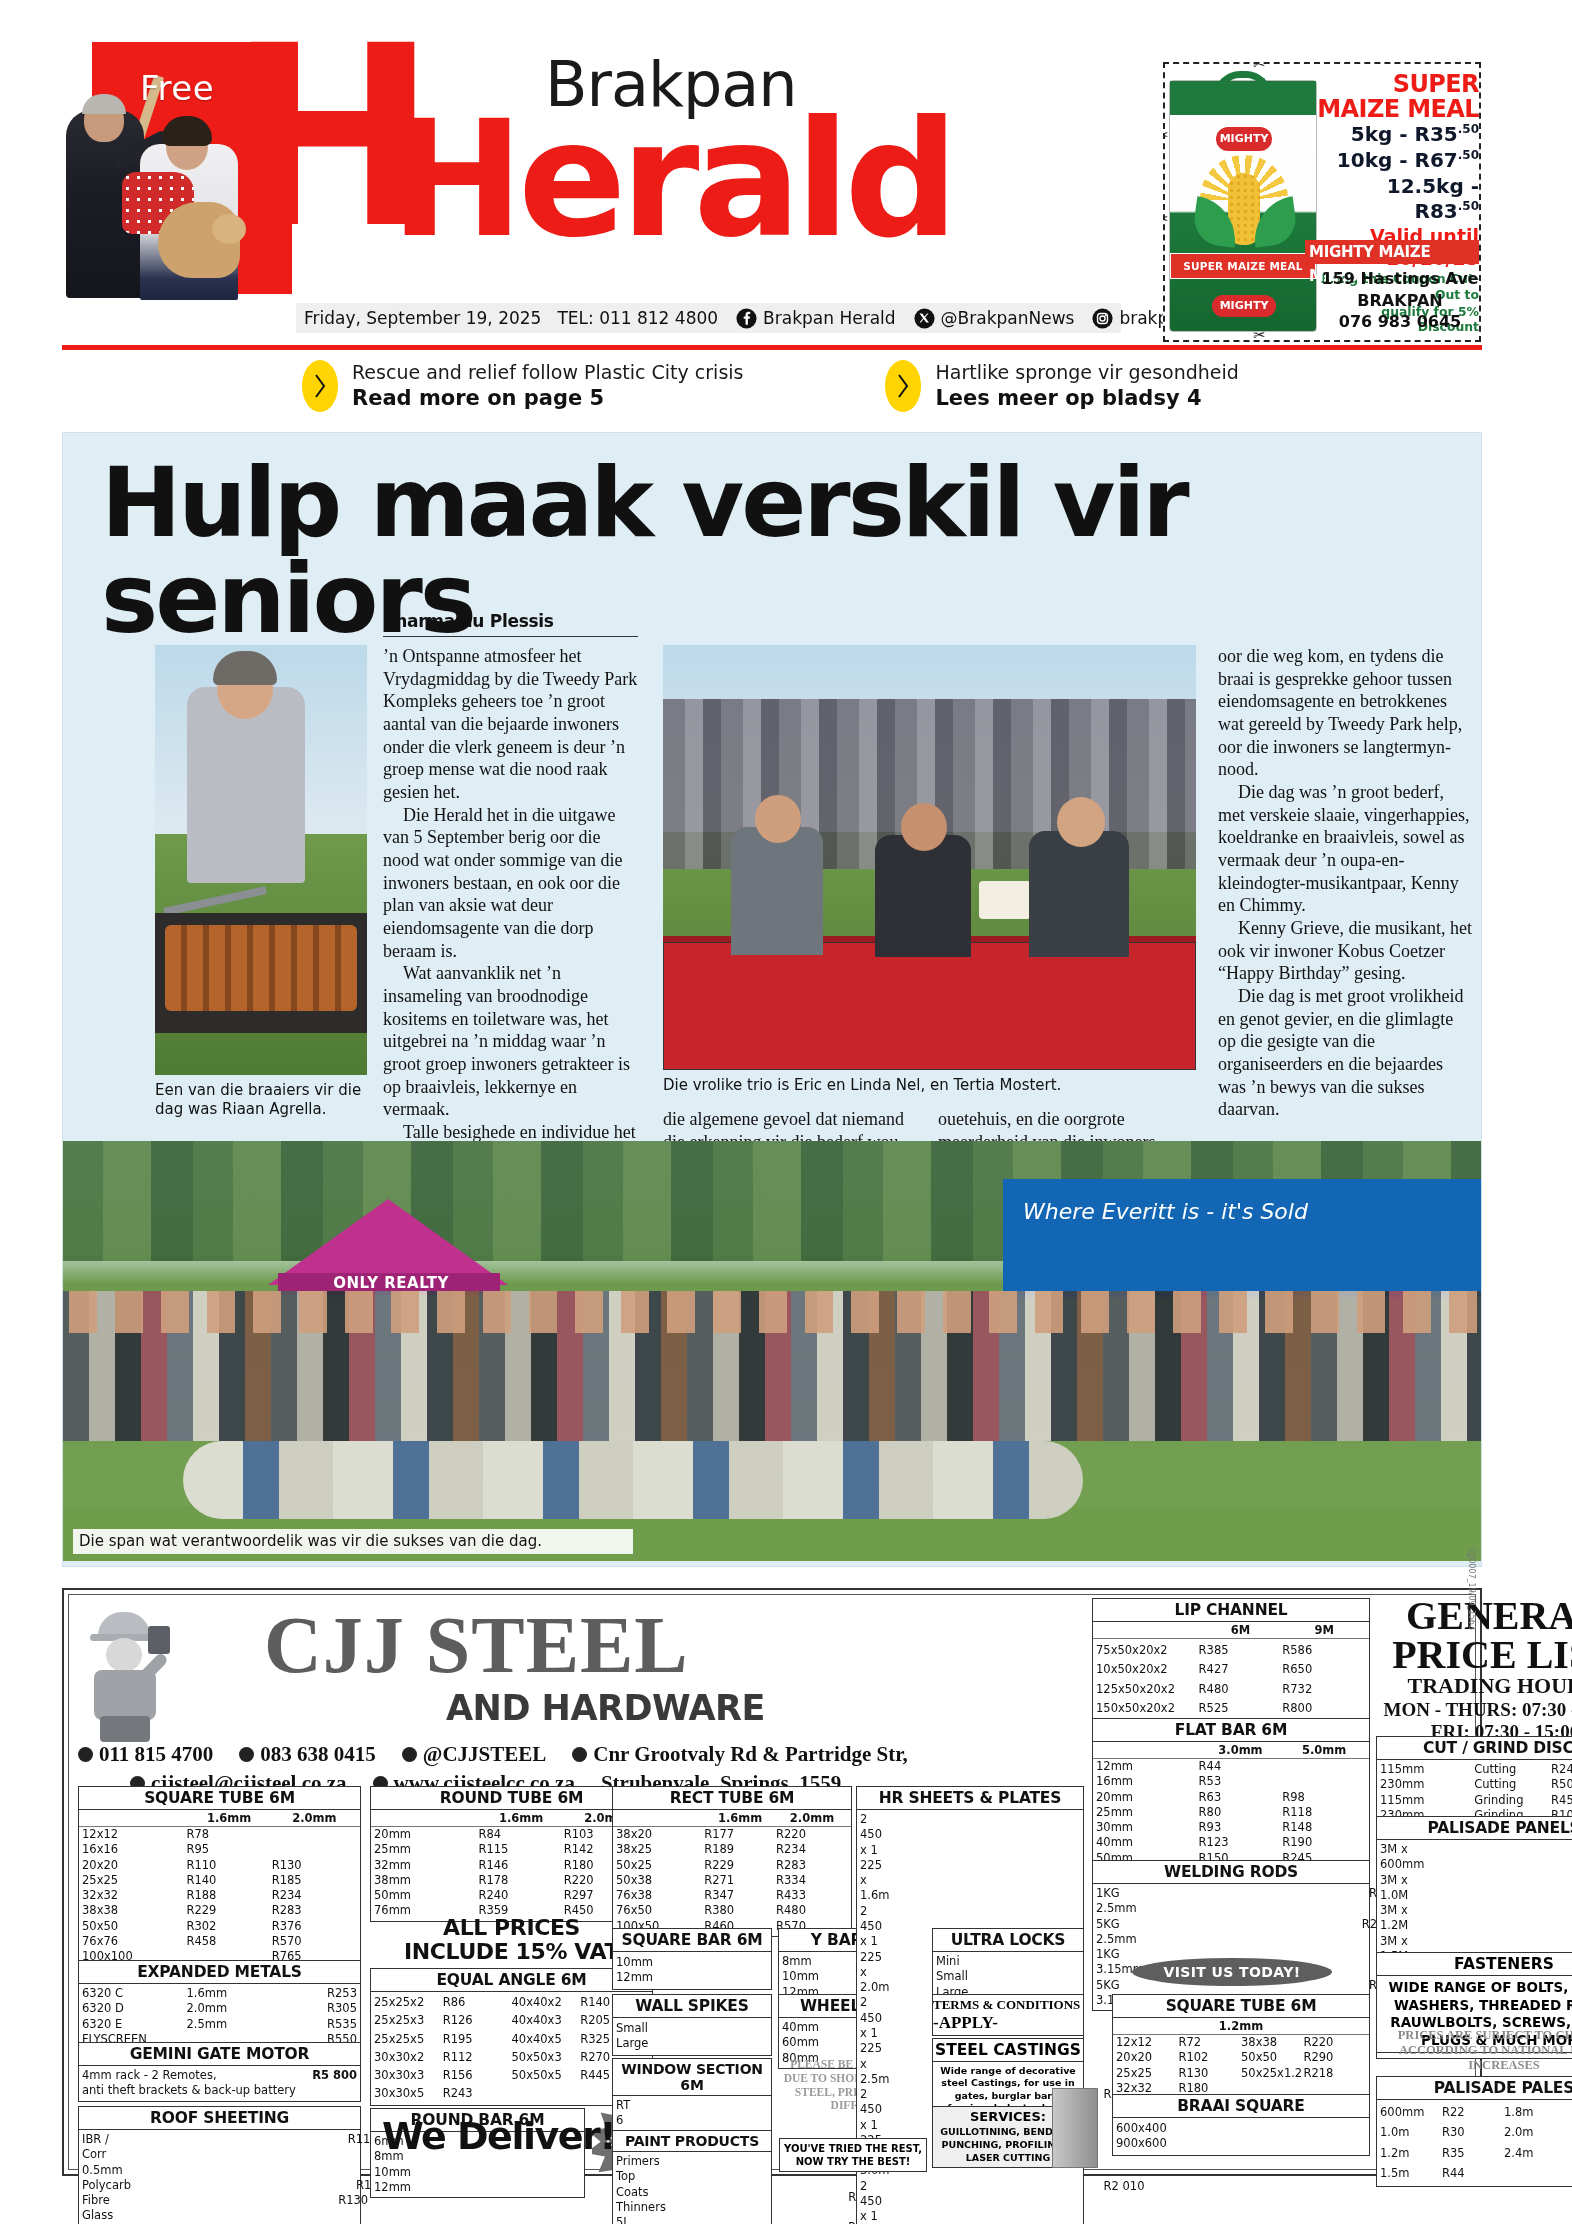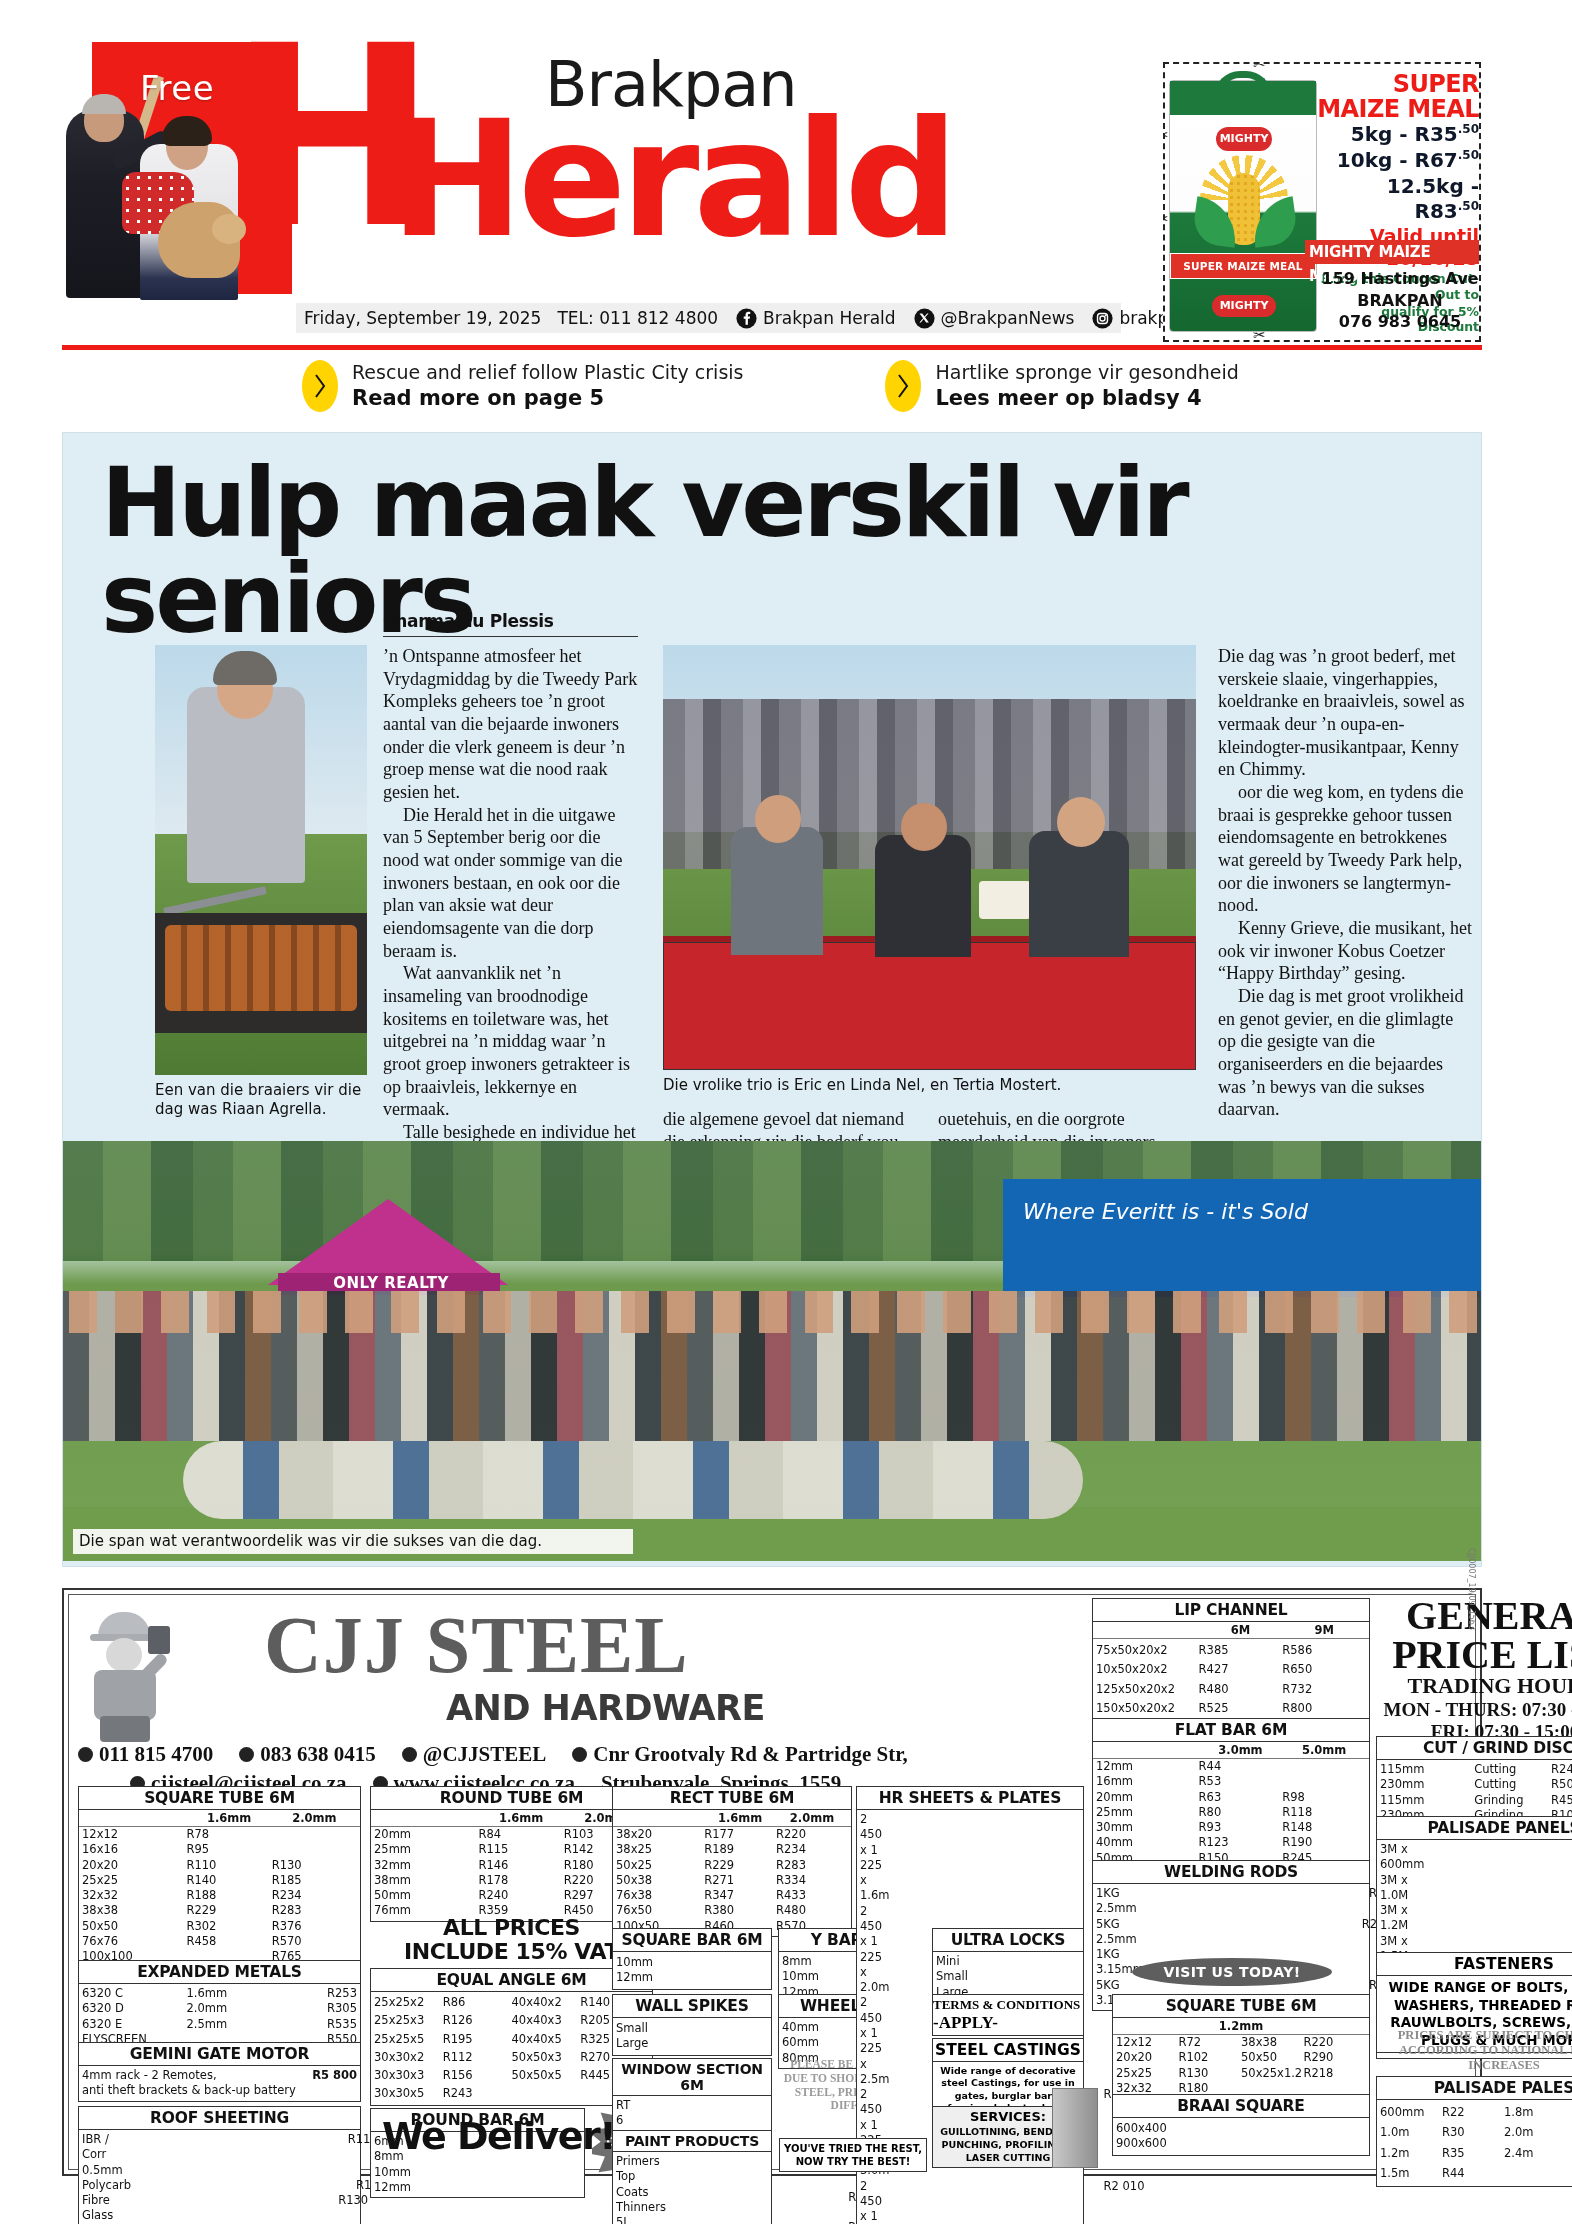--- a/index.html
+++ b/index.html
@@ -476,22 +476,22 @@
     <div class="col c2">
       <p>die algemene gevoel dat niemand die erkenning vir die bederf wou opeis nie.</p>
       <p>“Dit gaan nie oor bemarking nie, dit gaan daaroor om die regte ding te doen,” het Mariaan Wiid, een van die organiseerders, gesê.</p>
       <p>Tweedy Park is ’n munisipale</p>
     </div>
     <div class="col c3">
       <p>ouetehuis, en die oorgrote meerderheid van die inwoners verdien slegs ’n Sassa-pensioen, wat reeds vir ’n lang tyd nie meer genoeg is om alle lewenskostes te dek nie.</p>
       <p>Ten minste 40 inwoners moet met baie min kruideniersw:are</p>
     </div>
     <div class="col c4">
+      <p>oor die weg kom, en tydens die braai is gesprekke gehoor tussen eiendomsagente en betrokkenes wat gereeld by Tweedy Park help, oor die inwoners se langtermyn-nood.</p>
       <p>Die dag was ’n groot bederf, met verskeie slaaie, vingerhappies, koeldranke en braaivleis, sowel as vermaak deur ’n oupa-en-kleindogter-musikantpaar, Kenny en Chimmy.</p>
-      <p>oor die weg kom, en tydens die braai is gesprekke gehoor tussen eiendomsagente en betrokkenes wat gereeld by Tweedy Park help, oor die inwoners se langtermyn-nood.</p>
       <p>Kenny Grieve, die musikant, het ook vir inwoner Kobus Coetzer “Happy Birthday” gesing.</p>
       <p>Die dag is met groot vrolikheid en genot gevier, en die glimlagte op die gesigte van die organiseerders en die bejaardes was ’n bewys van die sukses daarvan.</p>
     </div>
     <div class="seemore">Sien meer foto’s op bladsy 2</div>
 
     <div class="bigphoto" style="left:0;top:708px;width:1418px;height:420px;">
       <div class="trees"></div>
       <div class="tent"></div>
         <div class="tentband"></div>
       <div class="tenttxt">ONLY REALTY</div>

